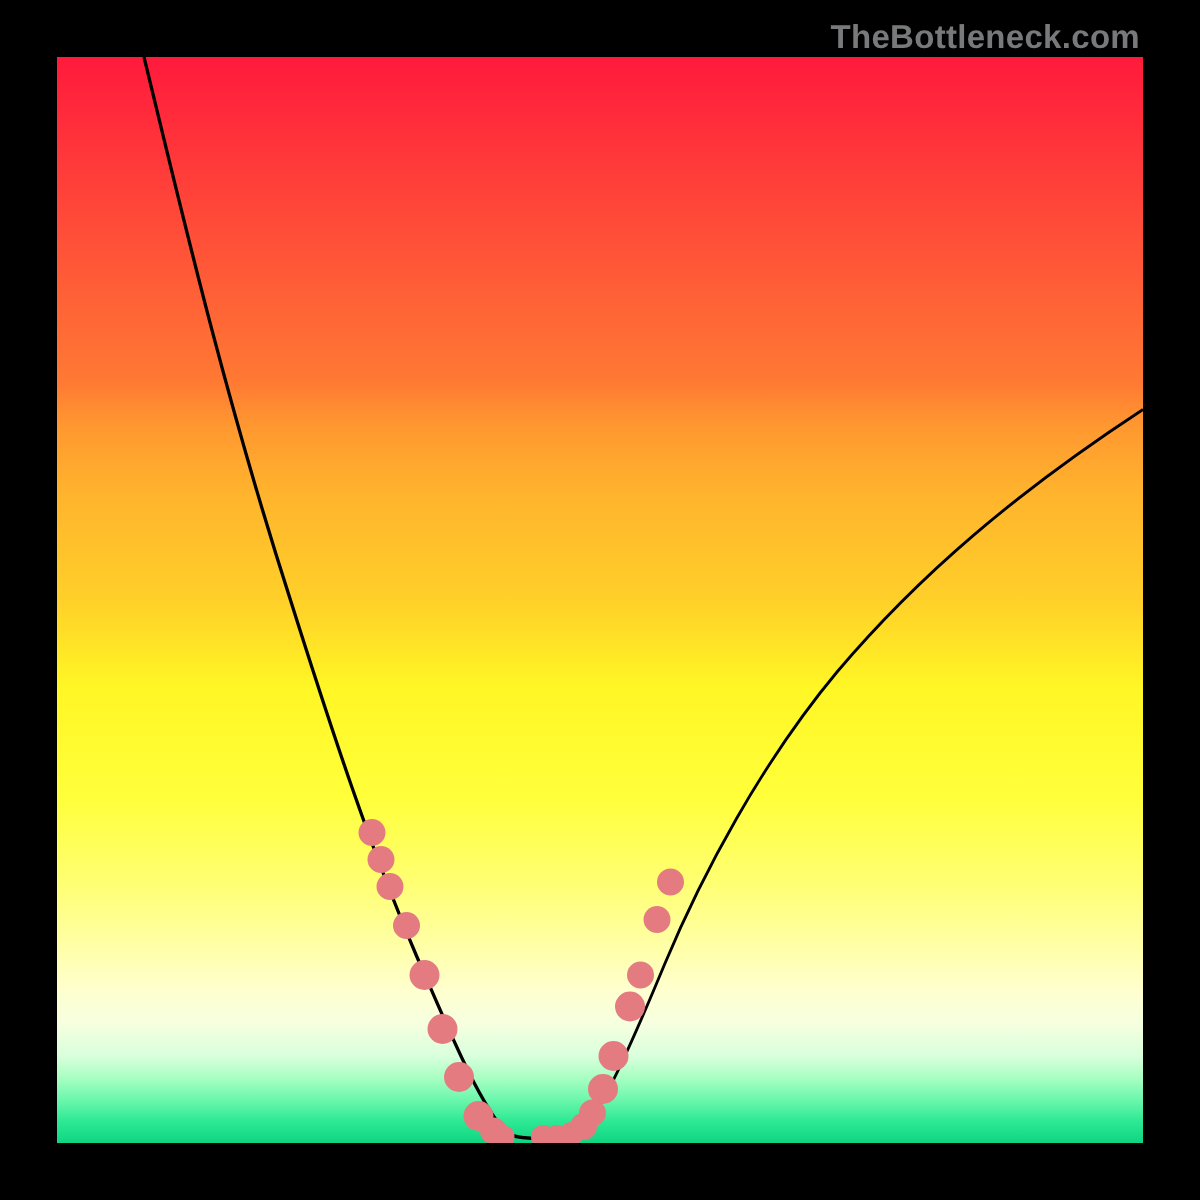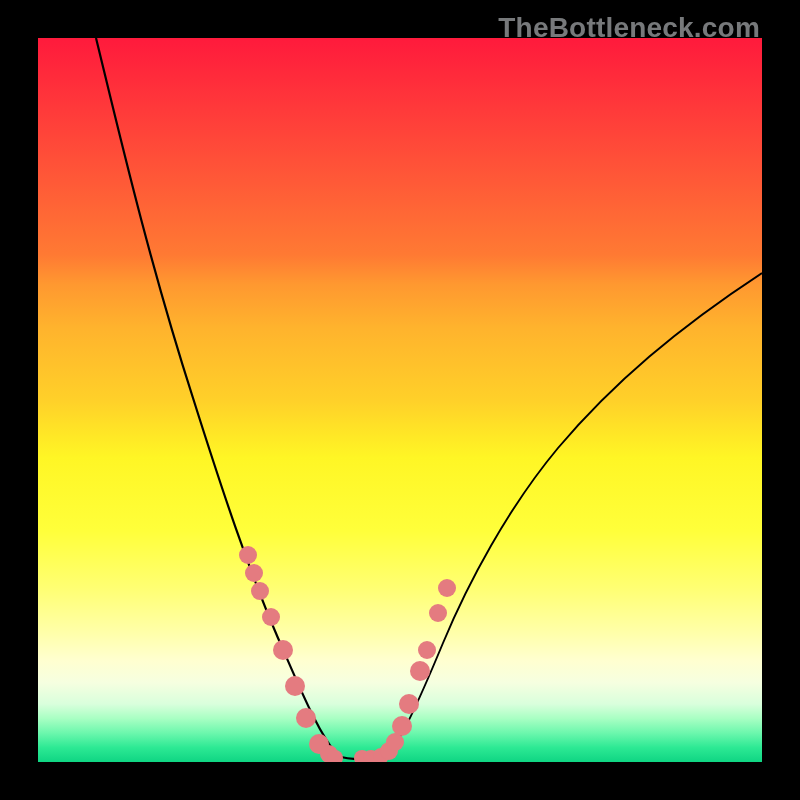--- a/index.html
+++ b/index.html
@@ -18,21 +18,21 @@
       #ffff3a 68%,
       #ffff73 76%,
       #ffffa8 82%,
       #ffffd0 86%,
       #f6ffe0 89%,
       #d9ffdc 92%,
       #a8ffc3 94%,
       #6cf7ad 96%,
       #2de994 98%,
       #0fd583 100%)}
-  .attr{position:absolute;top:12px;right:40px;font-size:28px;font-weight:600;color:#77797b;letter-spacing:.2px}
+  .attr{position:absolute;top:12px;right:40px;font-size:22px;font-weight:600;color:#77797b;letter-spacing:.2px}
   svg{position:absolute;inset:0}
   .curve{fill:none;stroke:#000;stroke-width:2.2}
   .curve2{fill:none;stroke:#000;stroke-width:1.9}
   .dot{fill:#e47b80}
 </style>
 </head>
 <body>
 
 <div class="frame">
   <div class="attr">TheBottleneck.com</div>

